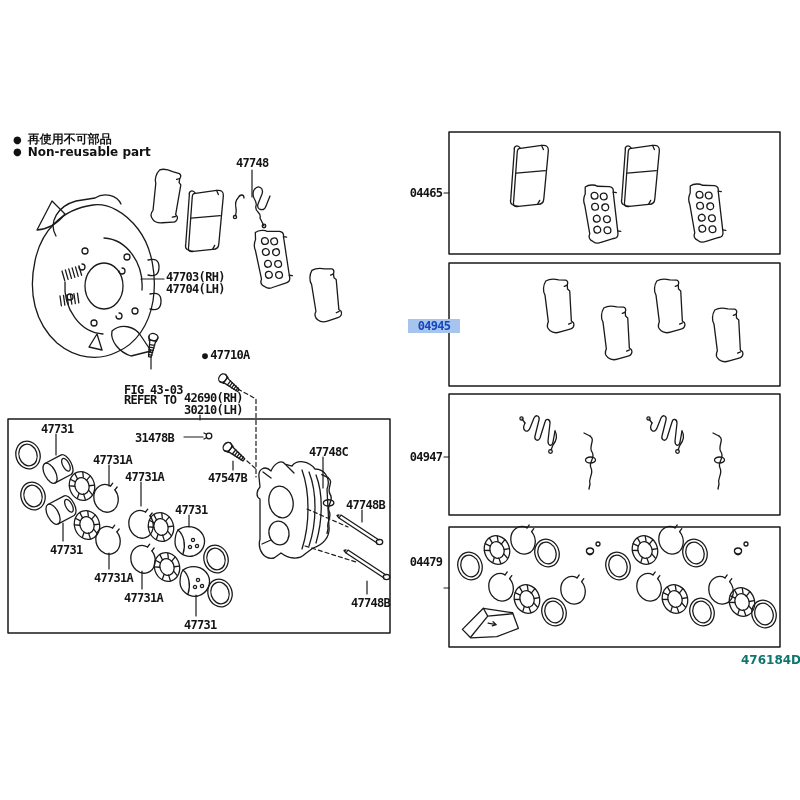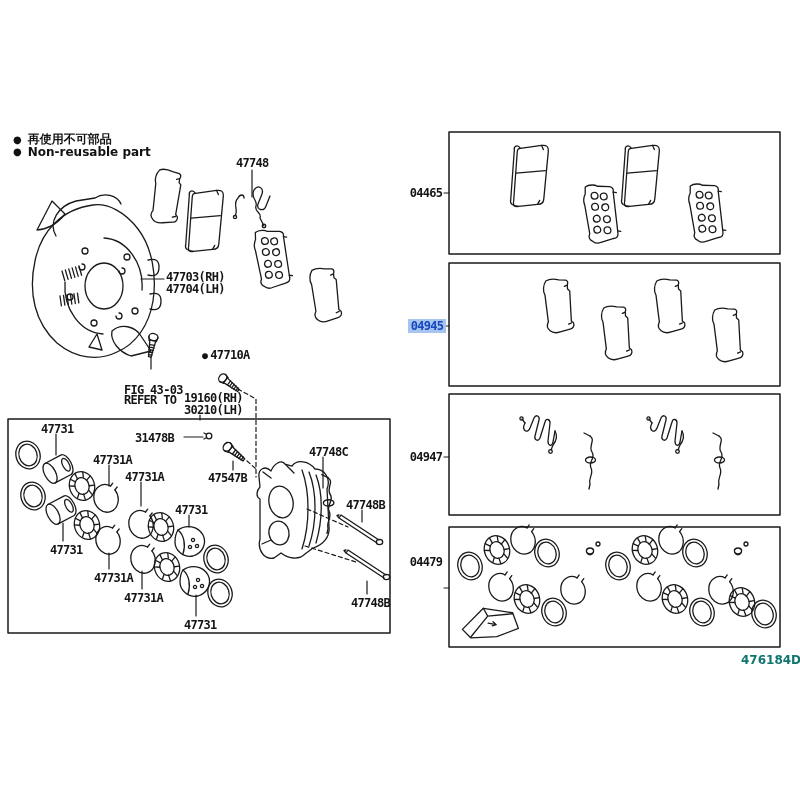--- a/index.html
+++ b/index.html
@@ -3,21 +3,21 @@
 <meta charset="utf-8">
 <style>
   html,body{margin:0;padding:0;background:#ffffff;}
   :root{ --line:#1a1a1a; --hl-bg:#a6c4ee; --hl-tx:#1747c0; }
   .stage{position:relative;width:800px;height:800px;background:#fff;overflow:hidden;
          font-family:"DejaVu Sans Mono",monospace;}
   svg.art{position:absolute;left:0;top:0;stroke:var(--line);}
   .lbl{position:absolute;font:bold 12px "DejaVu Sans Mono",monospace;
        letter-spacing:-0.7px;color:#141414;white-space:nowrap;text-align:right;}
   .code{width:36px;text-align:center;}
-  .hl{background:var(--hl-bg);color:var(--hl-tx);padding:0 1px;}
+  .hl{background:var(--hl-bg);color:var(--hl-tx);padding:0 8px;}
   .legend-row{position:absolute;display:flex;align-items:center;gap:6px;
               font:bold 12px "DejaVu Sans",sans-serif;color:#111;white-space:nowrap;}
   .bullet{font-size:10px;line-height:1;}
   .bullet-inline{font-size:10px;margin-right:3px;}
   .figcode{position:absolute;font:bold 12px "DejaVu Sans",sans-serif;color:#0f766e;}
 </style>
 </head>
 <body>
 
 <div class="stage">
@@ -283,21 +283,21 @@
   <span class="bullet">●</span>
   <span>Non-reusable part</span>
 </div>
 
 <div class="lbl" style="left:236px;top:156px">47748</div>
 <div class="lbl" style="left:166px;top:270px">47703(RH)</div>
 <div class="lbl" style="left:166px;top:282px">47704(LH)</div>
 <div class="lbl" style="left:124px;top:393px">REFER TO</div>
 <div class="lbl" style="left:124px;top:383px">FIG 43-03</div>
 <div class="lbl" style="left:202px;top:348px"><span class="bullet-inline">●</span><span>47710A</span></div>
-<div class="lbl" style="left:184px;top:391px">19160(RH)</div>
+<div class="lbl" style="left:184px;top:391px">42690(RH)</div>
 <div class="lbl" style="left:184px;top:403px">30210(LH)</div>
 <div class="lbl" style="left:135px;top:431px">31478B</div>
 <div class="lbl" style="left:208px;top:471px">47547B</div>
 <div class="lbl" style="left:309px;top:445px">47748C</div>
 <div class="lbl" style="left:346px;top:498px">47748B</div>
 <div class="lbl" style="left:351px;top:596px">47748B</div>
 <div class="lbl" style="left:41px;top:422px">47731</div>
 <div class="lbl" style="left:175px;top:503px">47731</div>
 <div class="lbl" style="left:50px;top:543px">47731</div>
 <div class="lbl" style="left:184px;top:618px">47731</div>

